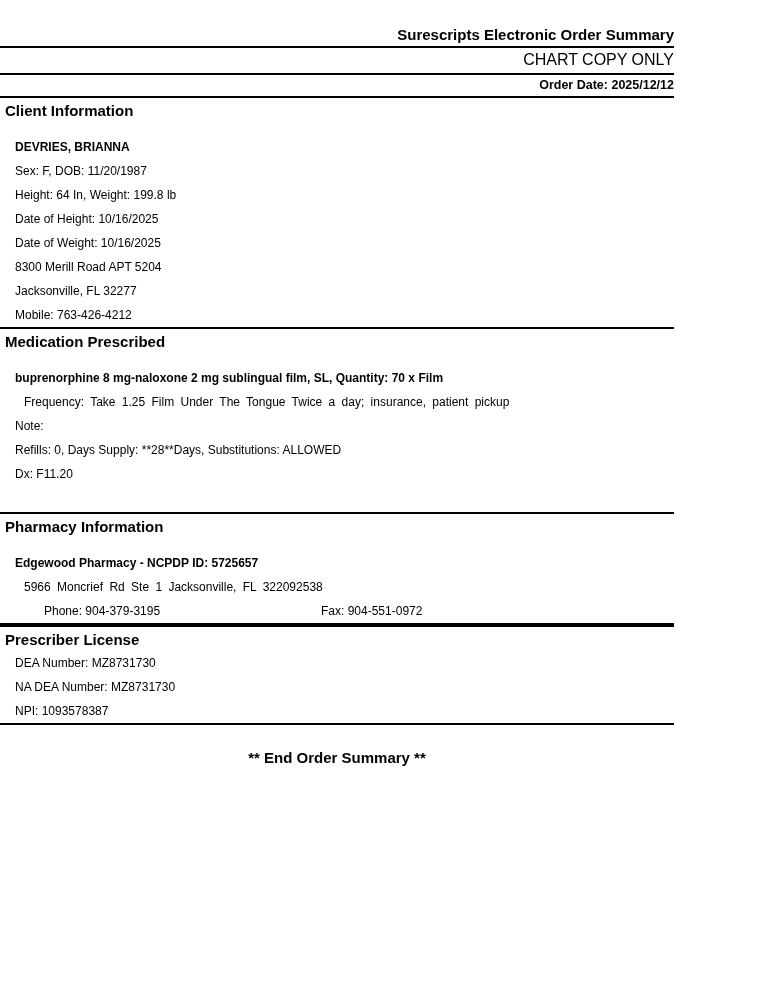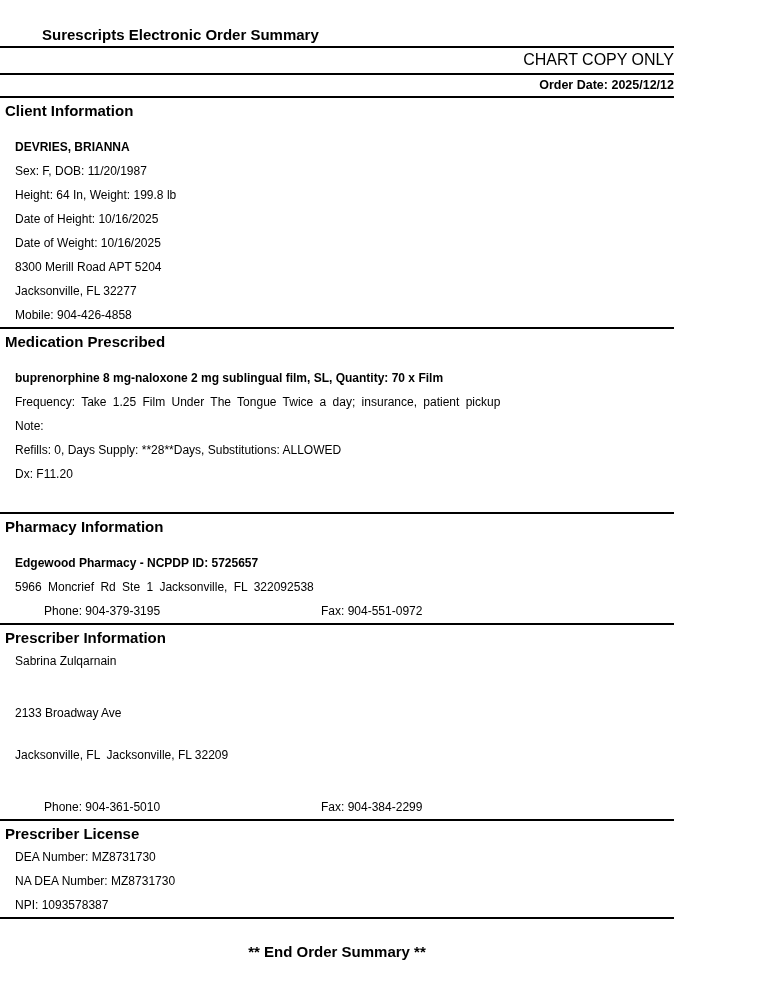--- a/index.html
+++ b/index.html
@@ -18,24 +18,23 @@
   }
   .rule {
     width: 674px;
     height: 0;
     border-top: 2px solid #000000;
   }
   .header-title {
     width: 674px;
     padding-top: 26px;
     padding-bottom: 3px;
-    text-align: left;
+    text-align: right;
     font-size: 15px;
     font-weight: bold;
-    padding-left: 42px;
   }
   .banner {
     width: 674px;
     padding: 3px 0 4px 8px;
     text-align: right;
     font-size: 16px;
     font-weight: normal;
   }
   .order-date {
     width: 674px;
@@ -49,21 +48,21 @@
     font-weight: bold;
     padding: 4px 0 3px 5px;
   }
   .line {
     font-size: 12px;
     line-height: 24px;
     padding-left: 15px;
     white-space: pre-wrap;
   }
   .line.bold { font-weight: bold; margin-top: 13px; }
-  .line.wide { word-spacing: 3px; }
+  .line.wide { word-spacing: 3px; margin-left: 9px; }
   .addr-block {
     font-size: 12px;
     line-height: 14px;
     padding-left: 15px;
     margin: 5px 0;
     white-space: pre-wrap;
   }
   .phonefax {
     display: flex;
     font-size: 12px;
@@ -100,21 +99,21 @@
 
   <section>
     <div class="section-heading">Client Information</div>
     <div class="line bold">DEVRIES, BRIANNA</div>
     <div class="line">Sex: F, DOB: 11/20/1987</div>
     <div class="line">Height: 64 In, Weight: 199.8 lb</div>
     <div class="line">Date of Height: 10/16/2025</div>
     <div class="line">Date of Weight: 10/16/2025</div>
     <div class="line">8300 Merill Road APT 5204</div>
     <div class="line">Jacksonville, FL 32277</div>
-    <div class="line">Mobile: 904-426-4858</div>
+    <div class="line">Mobile: 763-426-4212</div>
   </section>
   <div class="rule"></div>
 
   <section>
     <div class="section-heading">Medication Prescribed</div>
     <div class="line bold">buprenorphine 8 mg-naloxone 2 mg sublingual film, SL, Quantity: 70 x Film</div>
     <div class="line wide">Frequency: Take 1.25 Film Under The Tongue Twice a day; insurance, patient pickup</div>
     <div class="line">Note:</div>
     <div class="line">Refills: 0, Days Supply: **28**Days, Substitutions: ALLOWED</div>
     <div class="line">Dx: F11.20</div>
@@ -126,32 +125,20 @@
     <div class="section-heading">Pharmacy Information</div>
     <div class="line bold">Edgewood Pharmacy - NCPDP ID: 5725657</div>
     <div class="line wide">5966 Moncrief Rd Ste 1 Jacksonville, FL 322092538</div>
     <div class="phonefax">
       <span class="phone">Phone: 904-379-3195</span>
       <span class="fax">Fax: 904-551-0972</span>
     </div>
   </section>
   <div class="rule"></div>
 
-  <section>
-    <div class="section-heading">Prescriber Information</div>
-    <div class="line">Sabrina Zulqarnain</div>
-    <div class="addr-block">
-      <div>2133 Broadway Ave</div>
-      <div>Jacksonville, FL  Jacksonville, FL 32209</div>
-    </div>
-    <div class="phonefax">
-      <span class="phone">Phone: 904-361-5010</span>
-      <span class="fax">Fax: 904-384-2299</span>
-    </div>
-  </section>
   <div class="rule"></div>
 
   <section>
     <div class="section-heading">Prescriber License</div>
     <div class="line">DEA Number: MZ8731730</div>
     <div class="line">NA DEA Number: MZ8731730</div>
     <div class="line">NPI: 1093578387</div>
   </section>
   <div class="rule"></div>
 

